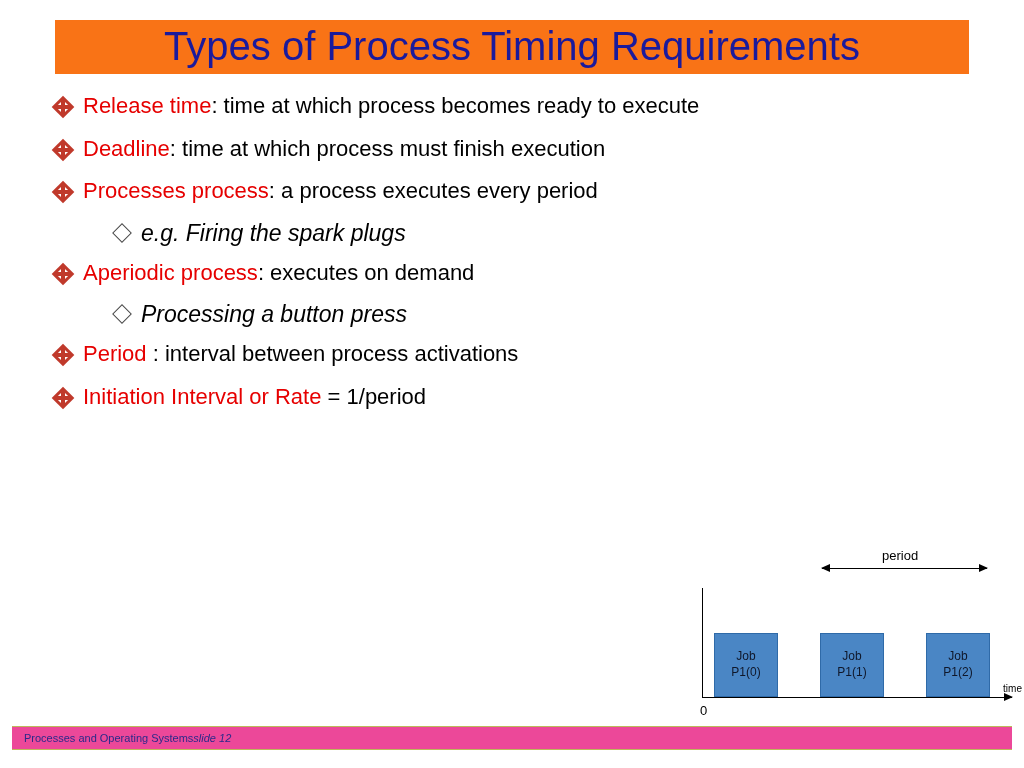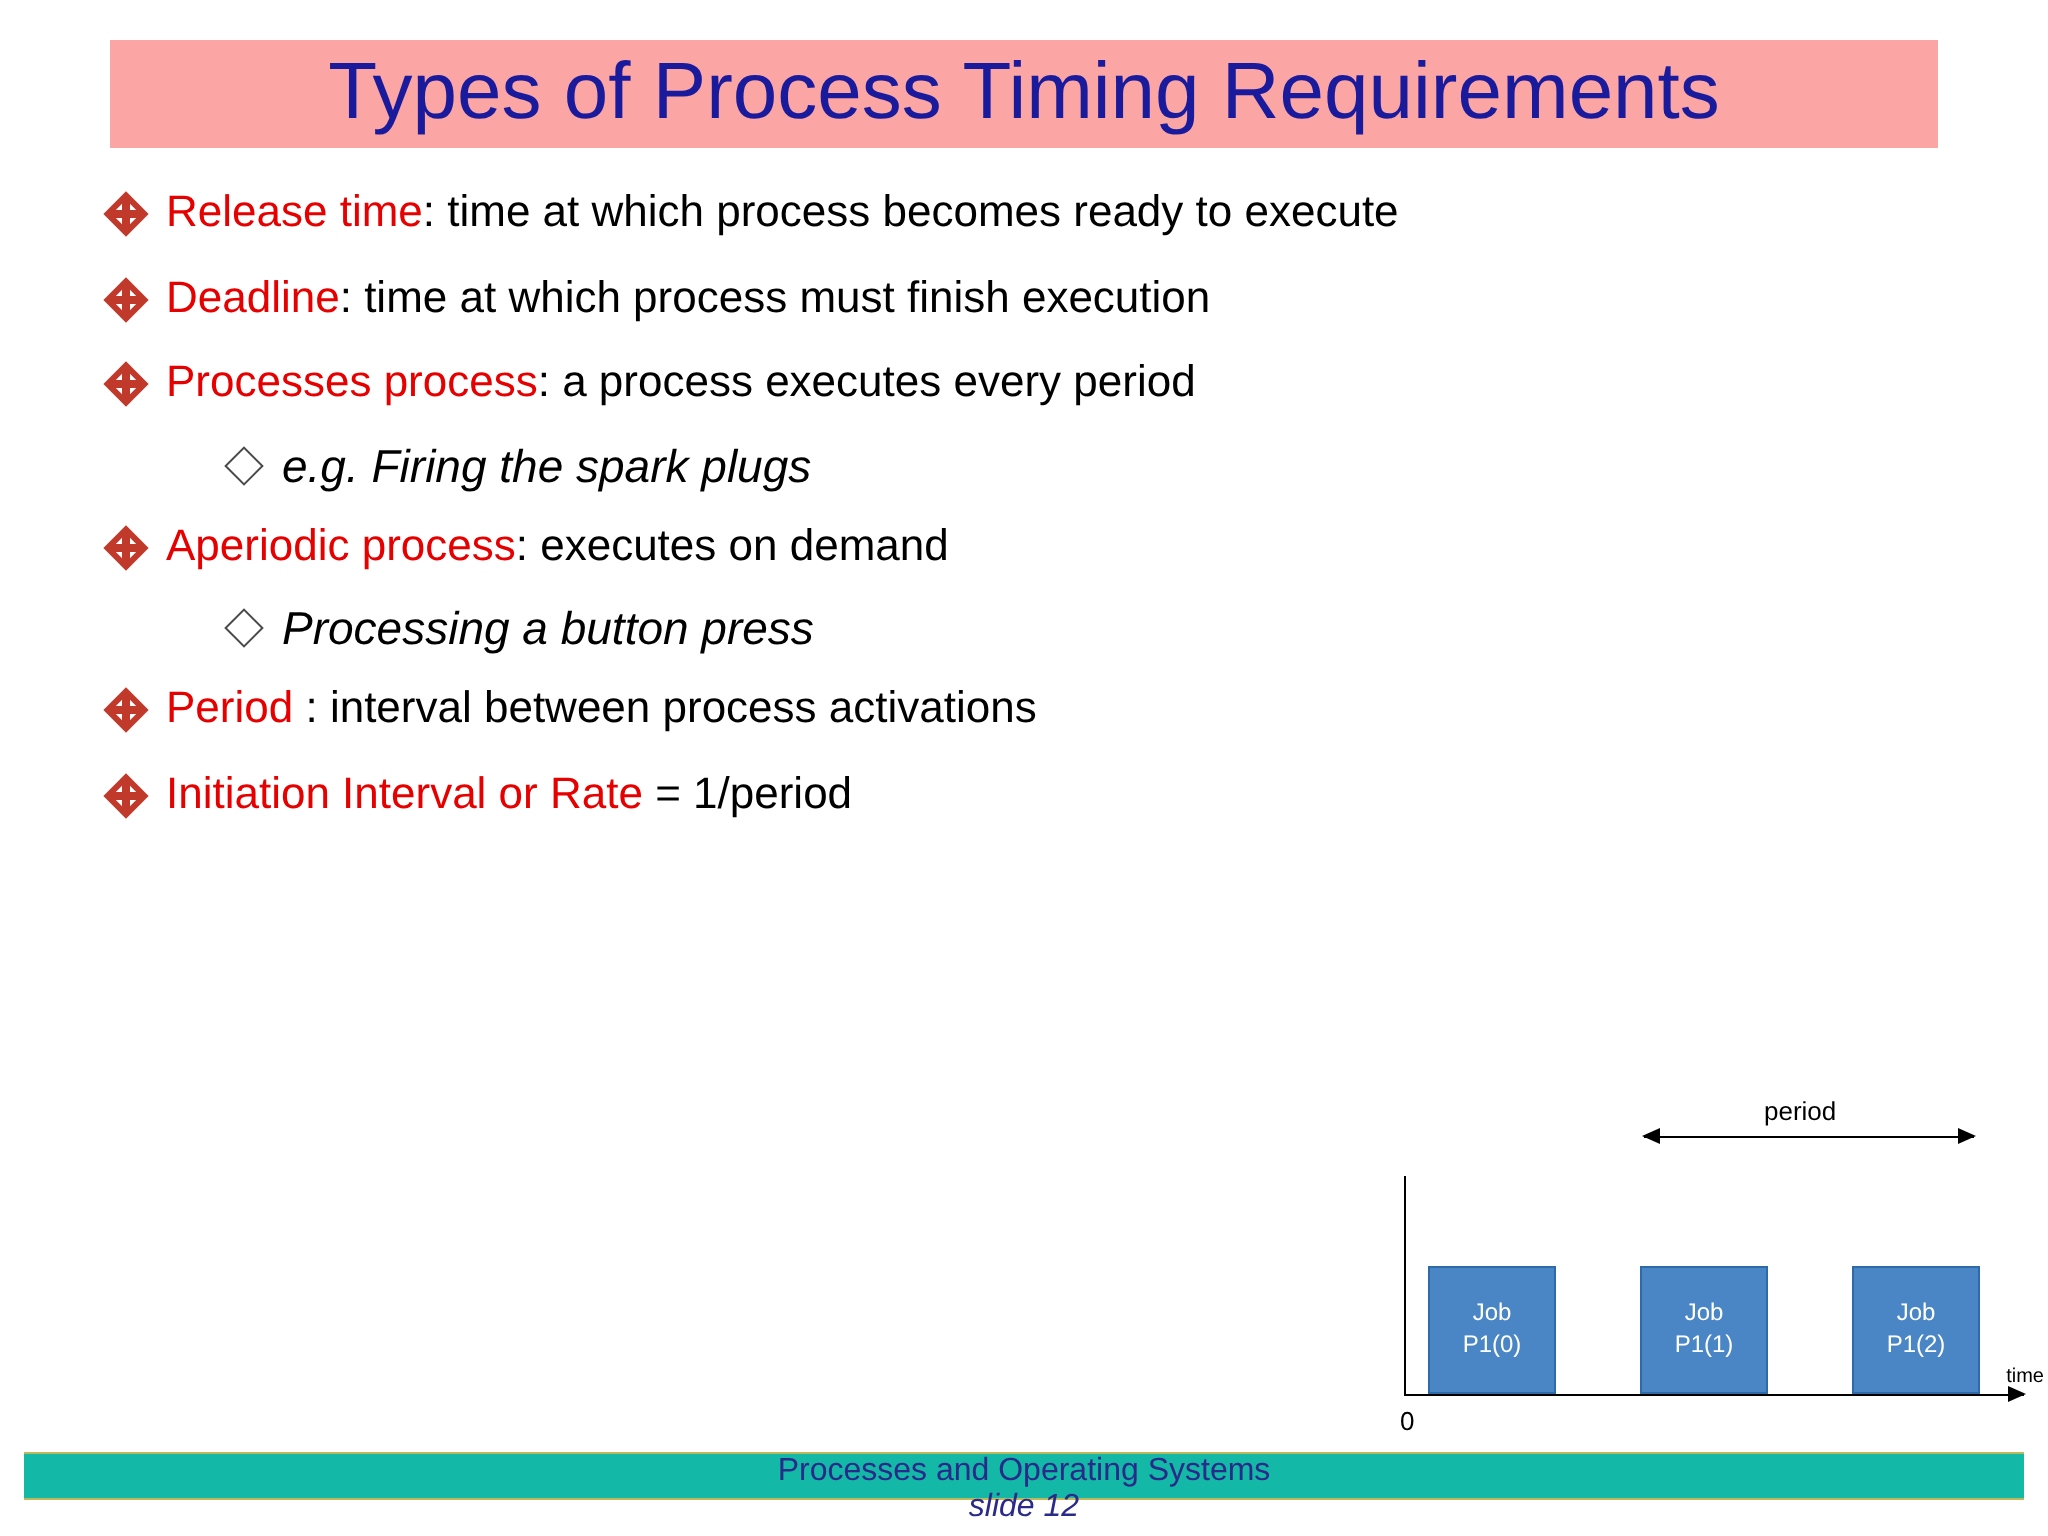--- a/index.html
+++ b/index.html
@@ -5,21 +5,21 @@
   * { margin: 0; padding: 0; box-sizing: border-box; }
   body {
     width: 1024px;
     height: 768px;
     background: #fff;
     font-family: Arial, Helvetica, sans-serif;
     position: relative;
     overflow: hidden;
   }
   .title-band {
-    background: #fca5a5;
+    background: #f97316;
     margin: 20px 55px 0 55px;
     padding: 0;
     text-align: center;
   }
   .title-text {
     font-family: "Comic Sans MS", cursive, sans-serif;
     color: #1a1a9c;
     font-size: 40px;
     line-height: 1.2;
     padding: 2px 0 4px 0;
@@ -132,21 +132,21 @@
     height: 110px;
     background: #000;
   }
   .job {
     position: absolute;
     bottom: 21px;
     width: 64px;
     height: 64px;
     background: #4a86c5;
     border: 1px solid #2f6aa8;
-    color: #ffffff;
+    color: #0f172a;
     font-size: 12px;
     text-align: center;
     display: flex;
     flex-direction: column;
     justify-content: center;
     line-height: 1.3;
   }
   .job1 { left: 22px; }
   .job2 { left: 128px; }
   .job3 { left: 234px; }
@@ -191,29 +191,28 @@
     top: 0px;
     left: 190px;
     font-size: 13px;
   }
   .footer {
     position: absolute;
     left: 12px;
     right: 12px;
     bottom: 18px;
     height: 24px;
-    background: #14b8a6;
+    background: #ec4899;
     border-top: 1px solid #bdb85a;
     border-bottom: 1px solid #bdb85a;
     display: flex;
     align-items: center;
-    font-size: 16px;
+    font-size: 11px;
     color: #2a2a8a;
     padding: 0 12px;
-    flex-direction: column;
   }
   .footer .left { flex: 0 0 auto; }
   .footer .center { flex: 1 1 auto; text-align: center; font-style: italic; }
   .footer .right { flex: 0 0 auto; font-style: italic; }
 </style>
 </head>
 <body>
 
 <div class="title-band">
   <div class="title-text">Types of Process Timing Requirements</div>

